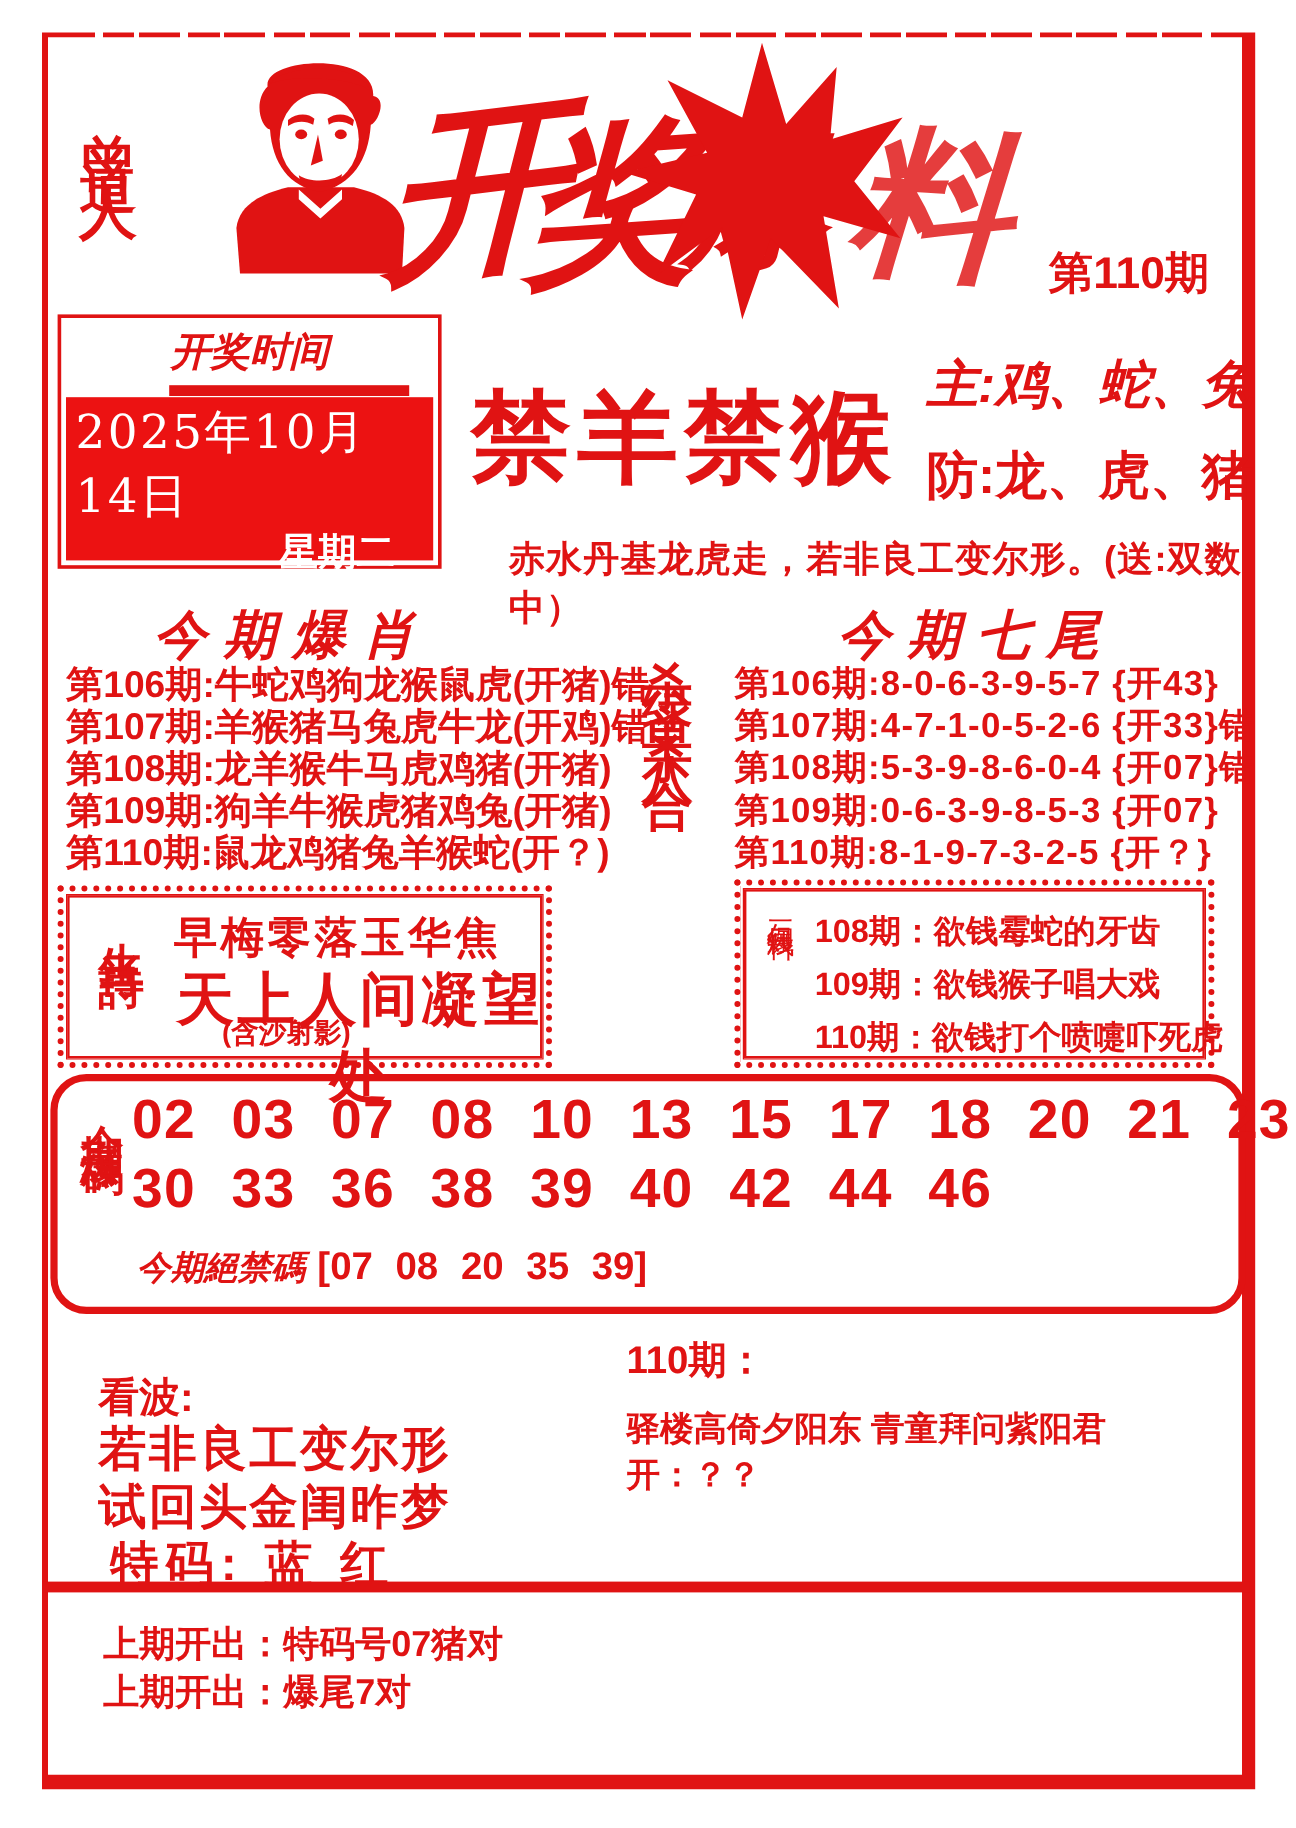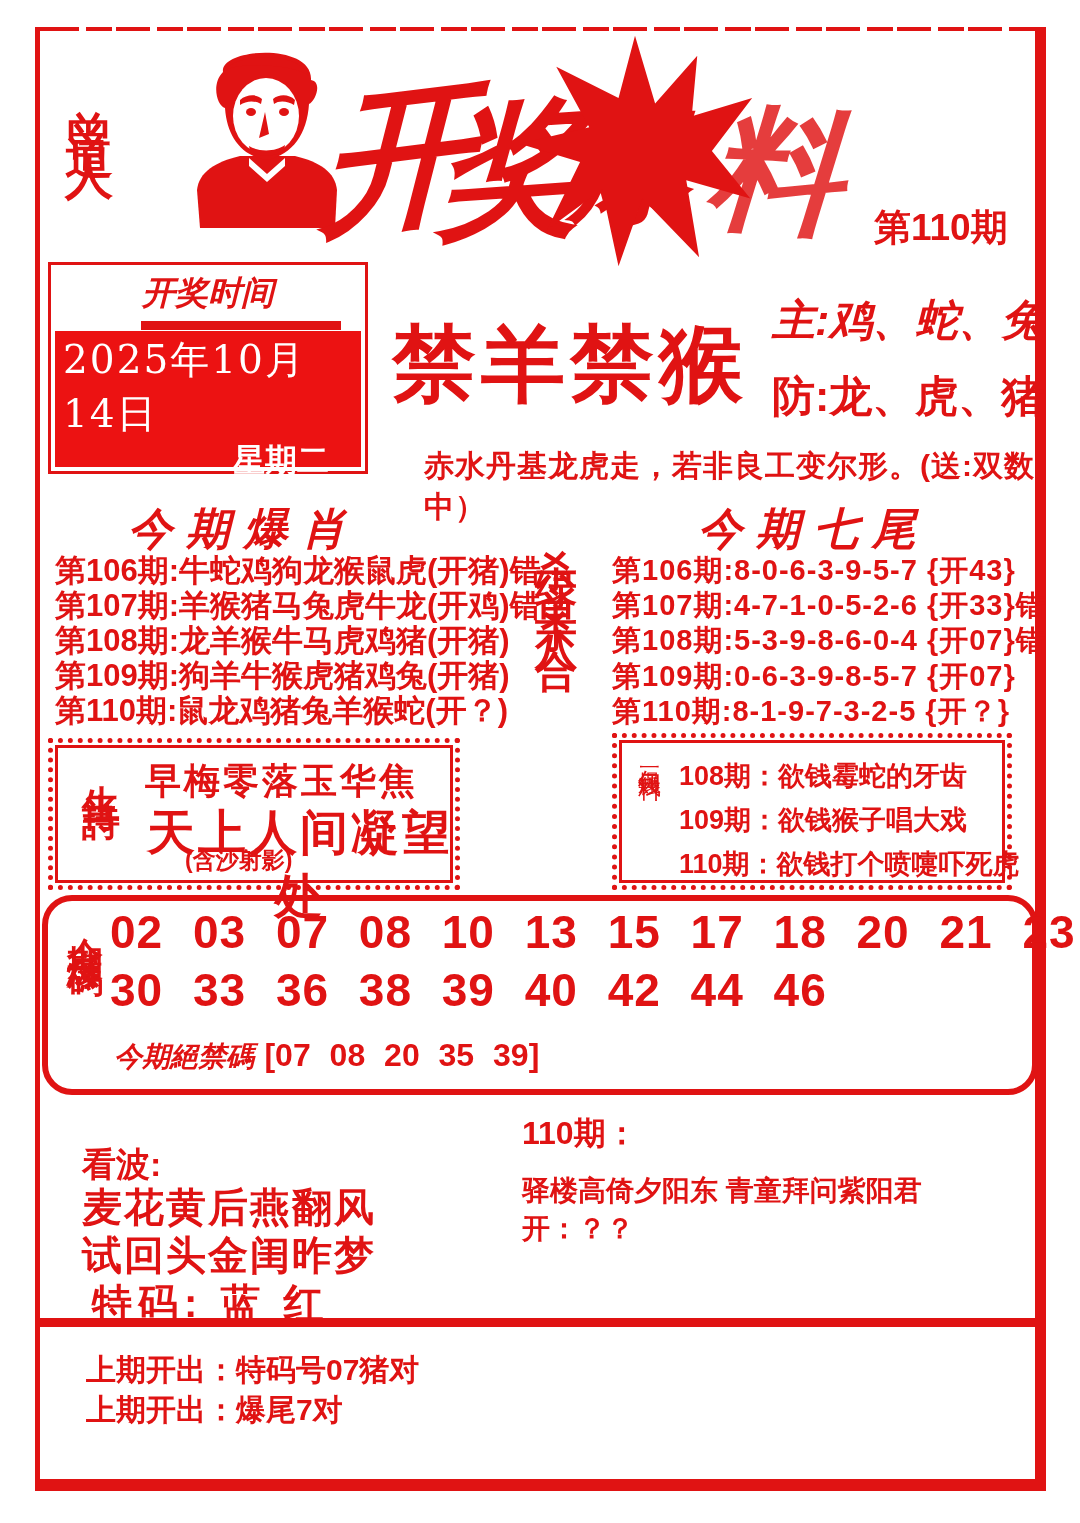--- a/index.html
+++ b/index.html
@@ -94,21 +94,21 @@
   <div>第108期:龙羊猴牛马虎鸡猪(开猪)</div>
   <div>第109期:狗羊牛猴虎猪鸡兔(开猪)</div>
   <div>第110期:鼠龙鸡猪兔羊猴蛇(开？)</div>
 </div>
 
 <div class="abs script" style="left:698px;top:500px;font-size:44px;letter-spacing:14px;">今期七尾</div>
 <div class="abs qw-list" style="left:612px;top:553px;">
   <div>第106期:8-0-6-3-9-5-7 {开43}</div>
   <div>第107期:4-7-1-0-5-2-6 {开33}错</div>
   <div>第108期:5-3-9-8-6-0-4 {开07}错</div>
-  <div>第109期:0-6-3-9-8-5-7 {开07}</div>
+  <div>第109期:0-6-3-9-8-5-3 {开07}</div>
   <div>第110期:8-1-9-7-3-2-5 {开？}</div>
 </div>
 
 <div class="abs vert serif b" style="left:528px;top:516px;font-size:42px;letter-spacing:20px;height:380px;">杀绿单杀八合</div>
 
 <div class="abs lace" style="left:48px;top:738px;width:402px;height:142px;">
   <div class="abs vert serif b" style="left:22px;top:12px;font-size:38px;letter-spacing:8px;height:130px;">生肖詩</div>
   <div class="abs serif b" style="left:92px;top:14px;font-size:36px;letter-spacing:3px;">早梅零落玉华焦</div>
   <div class="abs serif b" style="left:92px;top:58px;font-size:48px;letter-spacing:3px;text-align:center;">天上人间凝望处</div>
   <div class="abs b" style="left:132px;top:102px;font-size:23px;">(含沙射影)</div>
@@ -127,21 +127,21 @@
   <div class="abs vert b" style="left:12px;top:8px;font-size:36px;letter-spacing:8px;height:176px;">今期爆碼</div>
   <div class="abs num-row" style="left:62px;top:4px;">02 03 07 08 10 13 15 17 18 20 21 23 27 29</div>
   <div class="abs num-row" style="left:62px;top:62px;">30 33 36 38 39 40 42 44 46</div>
   <div class="abs" style="left:66px;top:136px;white-space:nowrap;">
     <span class="script" style="font-size:28px;">今期絕禁碼</span>
     <span class="b" style="font-size:32px;word-spacing:10px;margin-left:6px;">[07 08 20 35 39]</span>
   </div>
 </div>
 
 <div class="abs b" style="left:82px;top:1142px;font-size:34px;">看波:</div>
-<div class="abs b" style="left:82px;top:1180px;font-size:40px;letter-spacing:2px;">麦花黄后燕翻风</div>
+<div class="abs b" style="left:82px;top:1180px;font-size:40px;letter-spacing:2px;">若非良工变尔形</div>
 <div class="abs b" style="left:82px;top:1228px;font-size:40px;letter-spacing:2px;">试回头金闺昨梦</div>
 <div class="abs b" style="left:92px;top:1276px;font-size:40px;letter-spacing:6px;">特码: 蓝 红</div>
 
 <div class="abs b" style="left:522px;top:1112px;font-size:32px;">110期：</div>
 <div class="abs b" style="left:522px;top:1172px;font-size:28px;">驿楼高倚夕阳东  青童拜问紫阳君</div>
 <div class="abs b" style="left:522px;top:1210px;font-size:28px;">开：？？</div>
 
 <div class="abs divider"></div>
 <div class="abs b" style="left:86px;top:1350px;font-size:30px;">上期开出：特码号07猪对</div>
 <div class="abs b" style="left:86px;top:1390px;font-size:30px;">上期开出：爆尾7对</div>

